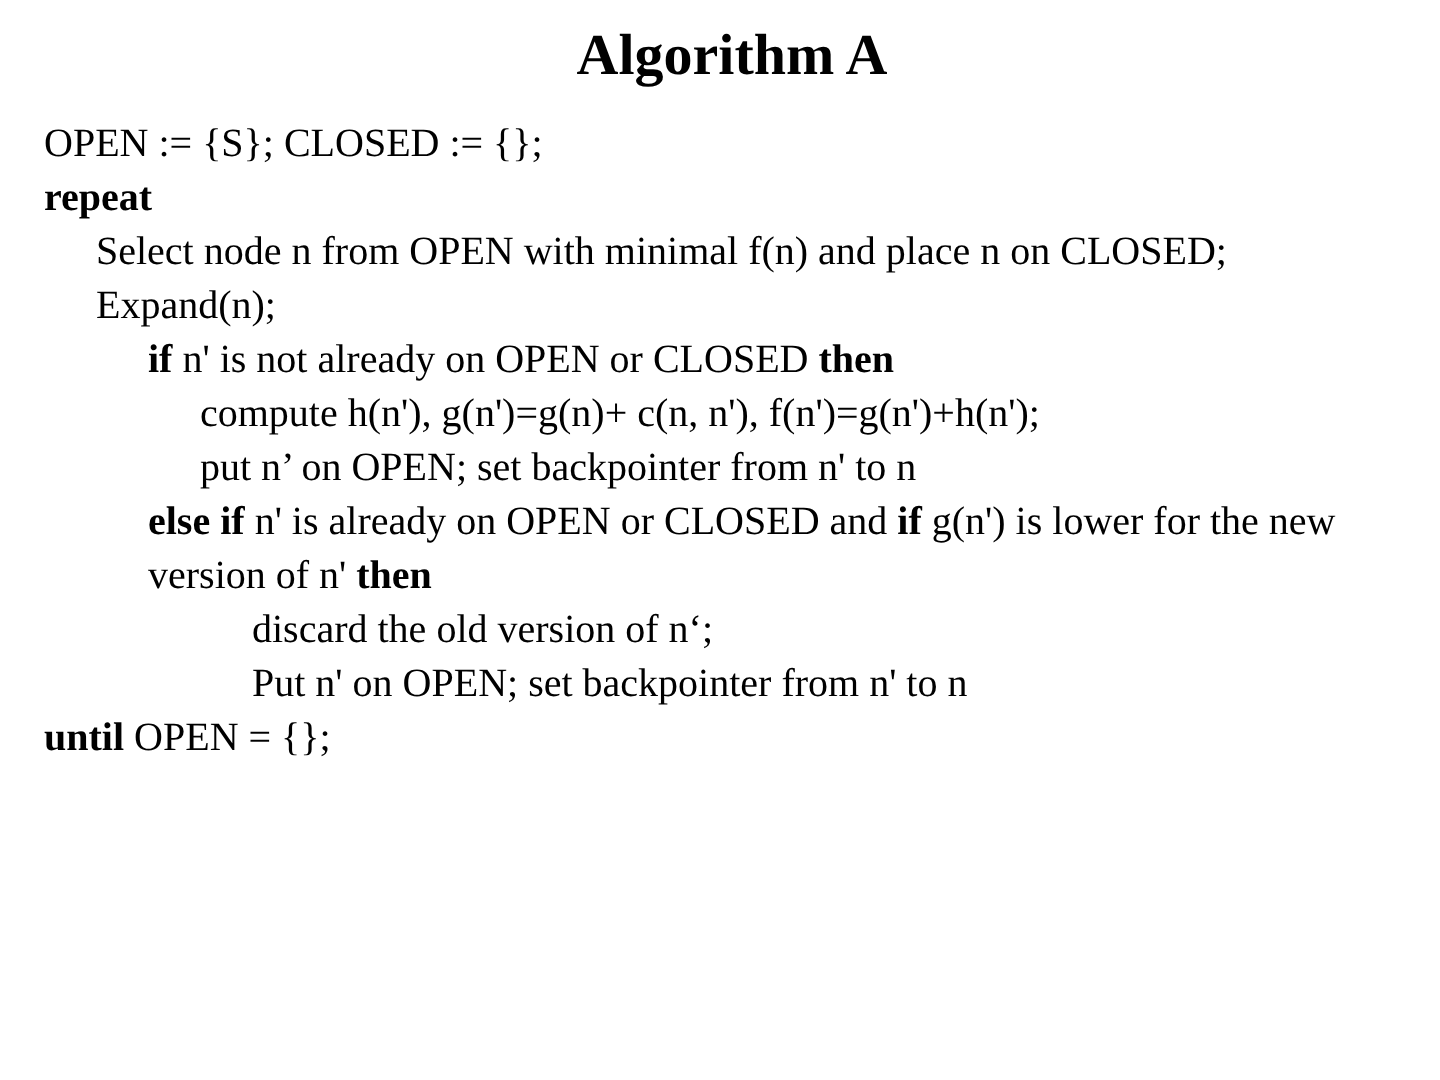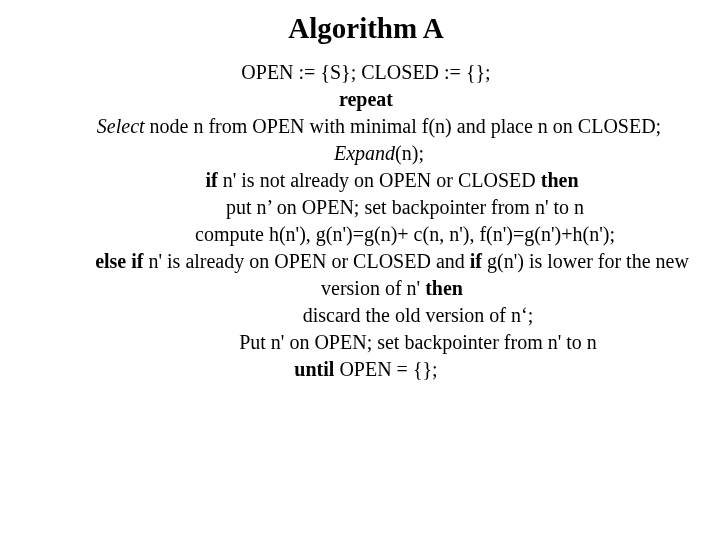--- a/index.html
+++ b/index.html
@@ -17,27 +17,26 @@
   }
   .title {
     text-align: center;
     font-weight: bold;
     font-size: 29px;
     margin: 0 0 14px 0;
   }
   .algo {
     font-size: 20px;
     line-height: 1.35;
-    text-align: center;
   }
   .line {
     white-space: normal;
   }
   .bold { font-weight: bold; }
-  .italic { font-style: italic; }
+  .italic { }
   .i1 { padding-left: 26px; }
   .i2 { padding-left: 52px; }
   .i3 { padding-left: 78px; }
   .i4 { padding-left: 104px; }
 </style>
 </head>
 <body>
 
 <div class="page">
 
@@ -61,25 +60,25 @@
     <div class="line i1">
       <span class="italic">Expand</span><span>(n);</span>
     </div>
 
 
     <div class="line i2">
       <span class="bold">if</span><span> n' is not already on OPEN or CLOSED </span><span class="bold">then</span>
     </div>
 
     <div class="line i3">
-      <span>put n’ on OPEN; set backpointer from n' to n</span>
+      <span>compute h(n'),  g(n')=g(n)+ c(n, n'),  f(n')=g(n')+h(n');</span>
     </div>
 
     <div class="line i3">
-      <span>compute h(n'),  g(n')=g(n)+ c(n, n'),  f(n')=g(n')+h(n');</span>
+      <span>put n’ on OPEN; set backpointer from n' to n</span>
     </div>
 
     <div class="line i2">
       <span class="bold">else if</span><span> n' is already on OPEN or CLOSED and </span><span class="bold">if</span><span> g(n') is lower for the new version of n' </span><span class="bold">then</span>
     </div>
 
     <div class="line i4">
       <span>discard the old version of n‘;</span>
     </div>
 

